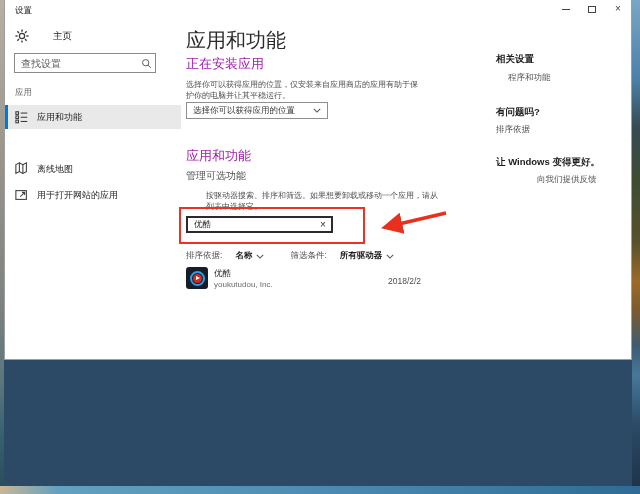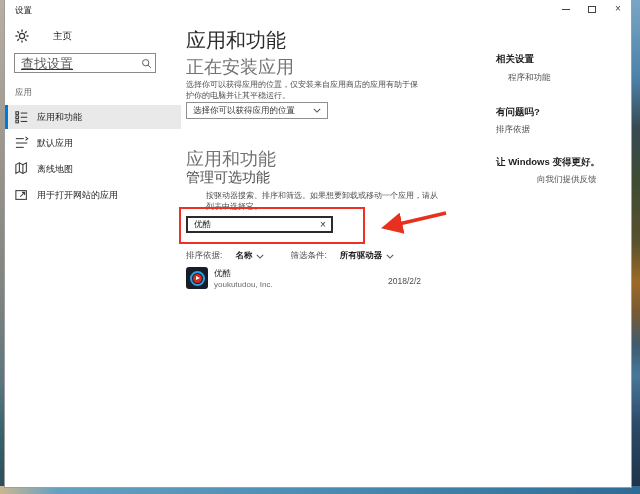--- a/index.html
+++ b/index.html
@@ -5,58 +5,58 @@
   * { margin:0; padding:0; box-sizing:border-box; }
   html,body { width:640px; height:494px; overflow:hidden;
     font-family:"Liberation Sans","DejaVu Sans",sans-serif; }
   .desktop { position:relative; width:640px; height:494px; background:#2c4a66; }
   .wall-left { position:absolute; left:0; top:0; width:4px; height:494px;
     background:linear-gradient(to bottom,#b8b0a2 0%,#979289 35%,#7e8480 60%,#5a757b 78%,#35626e 88%,#2a4a58 100%); }
   .wall-right { position:absolute; right:0; top:0; width:8px; height:494px;
     background:linear-gradient(to bottom,#7aa6c6 0%,#4b80a8 16%,#364a52 26%,#3f4c33 37%,#58512e 49%,#9c6a28 57%,#7a5a32 63%,#3e5c70 70%,#47789a 76%,#2c4a66 86%,#1c3148 100%); }
   .wall-bottom { position:absolute; left:0; bottom:0; width:640px; height:8px;
     background:linear-gradient(to right,#c9b795 0%,#64a0bf 9%,#4f8fb5 45%,#3a7aa2 80%,#2f6a94 100%); }
-  .window { position:absolute; left:4px; top:0; width:628px; height:488px;
+  .window { position:absolute; left:4px; top:0; width:628px; height:360px;
     background:#ffffff; border:1px solid #9d9d9d; border-top:none; }
 
   
   .titlebar { position:absolute; left:0; top:0; width:100%; height:28px; background:#fff; }
   .win-title { position:absolute; left:10px; top:5px; font-size:8.5px; color:#222; }
   .caption { position:absolute; right:0; top:0; display:flex; }
   .cap-btn { width:26px; height:18px; display:flex; align-items:center; justify-content:center; cursor:default; }
   .min-glyph { display:block; width:8px; height:1px; background:#444; }
   .max-glyph { display:block; width:8px; height:7px; border:1px solid #444; }
   .close-glyph { font-size:10px; color:#444; line-height:1; }
 
   
   .home-row { position:absolute; left:10px; top:29px; display:flex; align-items:center; gap:24px; }
   .home-label { font-size:9.5px; color:#1a1a1a; }
   .side-search { position:absolute; left:9px; top:53px; width:142px; height:20px;
     border:1px solid #8a8a8a; background:#fff; display:flex; align-items:center; }
-  .side-search input { flex:1; border:none; outline:none; font-size:13px; color:#333;
-    padding:0 4px 0 6px; font-family:inherit; min-width:0;text-decoration:underline; }
+  .side-search input { flex:1; border:none; outline:none; font-size:10px; color:#333;
+    padding:0 4px 0 6px; font-family:inherit; min-width:0; }
   .side-search input::placeholder { color:#5a5a5a; opacity:1; }
   .mag-btn { width:18px; height:18px; display:flex; align-items:center; justify-content:center; }
   .side-section { position:absolute; left:10px; top:87px; font-size:8.5px; color:#606060; }
   .nav-item { position:absolute; left:0; width:176px; height:24px; display:flex;
     align-items:center; gap:8px; padding-left:10px; cursor:default; }
   .nav-item.selected { background:#e9e9e9; }
   .accent-bar { position:absolute; left:0; top:0; width:3px; height:24px; background:#0078d7; }
   .nav-icon { width:14px; height:14px; flex:0 0 auto; }
   .nav-label { font-size:9px; color:#1f1f1f; white-space:nowrap; }
 
   
   .page-title { position:absolute; left:181px; top:27px; font-size:20px; font-weight:300; color:#2b2b2b; }
-  .sub-head { position:absolute; font-size:18px; color:#737373; }
+  .sub-head { position:absolute; font-size:13px; color:#a21caf; }
   .body-text { position:absolute; font-size:8px; line-height:11px; color:#4d4d4d; }
   .dropdown { position:absolute; left:181px; top:102px; width:142px; height:17px;
     border:1px solid #8f8f8f; background:#fff; display:flex; align-items:center;
     justify-content:space-between; padding:0 6px; }
   .dropdown-label { font-size:8.5px; color:#333; white-space:nowrap; }
-  .link-text { position:absolute; font-size:14px; color:#4f4f4f; cursor:default; }
+  .link-text { position:absolute; font-size:10px; color:#4f4f4f; cursor:default; }
 
   .app-search { position:absolute; left:181px; top:216px; width:147px; height:17px;
     border:2px solid #2b2b2b; background:#fff; display:flex; align-items:center; z-index:3; }
   .app-search input { flex:1; border:none; outline:none; font-size:8.5px; color:#222;
     padding:0 2px 0 6px; font-family:inherit; min-width:0; }
   .clear-btn { width:16px; font-size:10px; color:#333; text-align:center; cursor:default; }
 
   .red-rect { position:absolute; left:174px; top:207px; width:186px; height:37px;
     border:2px solid #ee3124; z-index:5; pointer-events:none; }
   .red-arrow { position:absolute; left:369px; top:208px; z-index:5; }
@@ -146,31 +146,20 @@
             <line x1="6.5" y1="3.5" x2="14" y2="3.5"></line>
           <rect x="1" y="6.8" width="3" height="3"></rect>
             <line x1="6.5" y1="8.3" x2="14" y2="8.3"></line>
           <rect x="1" y="11.6" width="3" height="3"></rect>
             <line x1="6.5" y1="13.1" x2="14" y2="13.1"></line>
         </g>
       </svg>
       <span class="nav-label">应用和功能</span>
     </div>
 
-    <div class="nav-item" style="top:131px;">
-      <svg class="nav-icon" viewBox="0 0 16 16">
-        <g fill="none" stroke="#3a3a3a" stroke-width="1.2">
-          <line x1="1" y1="3" x2="10" y2="3"></line>
-          <line x1="1" y1="8" x2="14" y2="8"></line>
-          <line x1="1" y1="13" x2="10" y2="13"></line>
-          <polyline points="12,1 14.5,3 12,5"></polyline>
-        </g>
-      </svg>
-      <span class="nav-label">默认应用</span>
-    </div>
 
     <div class="nav-item" style="top:157px;">
       <svg class="nav-icon" viewBox="0 0 16 16">
         <g fill="none" stroke="#3a3a3a" stroke-width="1.2">
           <path d="M1,3 L5,1 L9,3 L13,1 L13,11 L9,13 L5,11 L1,13 Z"></path>
           <line x1="5" y1="1" x2="5" y2="11"></line>
           <line x1="9" y1="3" x2="9" y2="13"></line>
         </g>
       </svg>
       <span class="nav-label">离线地图</span>

